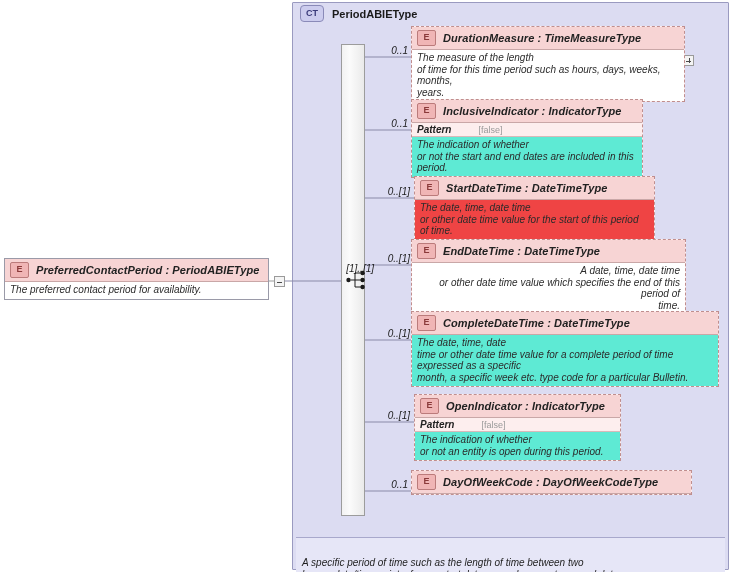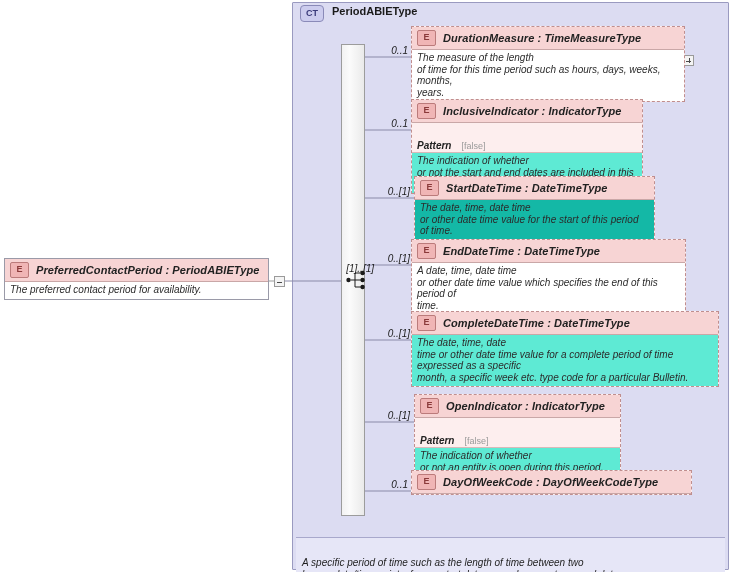--- a/index.html
+++ b/index.html
@@ -31,23 +31,22 @@
     white-space:nowrap;letter-spacing:.1px;font-style:italic;
   }
   .ebox .body{
     background:#5eead4;
     padding:2px 5px 3px 5px;
   }
   .ebox .pattern{
     background:#fdeeee;
     border-bottom:1px solid #d8b9b9;
     padding:1px 5px 1px 5px;
-    display:flex;align-items:baseline;gap:10px;
+    display:flex;align-items:baseline;gap:27px;
     font-size:10px;
-    margin-top:16px;
   }
   .ebox .pattern .pk{font-style:italic;font-weight:bold;color:#222;}
   .ebox .pattern .pv{color:#9a9a9a;font-size:9px;text-align:center;}
   .ebox .doc{
     font-size:10px;font-style:italic;color:#2b2b2b;
     line-height:11.5px;white-space:pre-line;
   }
 
   
   .dashed{border:1px dashed #c08e8e;background:#fdeeee;}
@@ -63,21 +62,21 @@
   
   #complextype{
     position:absolute;left:292px;top:2px;width:437px;height:568px;
     border:1px solid #9a9ac0;
     background:#dcdcf2;
     box-sizing:border-box;
     border-radius:1px;
   }
   #ct-head{
     position:absolute;left:300px;top:5px;
-    display:flex;gap:8px;z-index:4;
+    display:flex;align-items:center;gap:8px;z-index:4;
   }
   #ct-head .badge{
     width:22px;height:15px;line-height:14px;text-align:center;
     font-size:9px;font-weight:bold;color:#3a3a7a;
     background:#ccccee;border:1px solid #8a8ab8;border-radius:4px;
   }
   #ct-head .ttl{font-size:11px;font-weight:bold;color:#1a1a1a;}
 
   
   #ct-foot{
@@ -213,32 +212,32 @@
     <div class="doc">The indication of whether
 or not the start and end dates are included in this period.</div>
   </div>
 </div>
 
 <div class="ebox dashed" style="left:414px;top:176px;width:241px;">
   <div class="hdr">
     <span class="badge">E</span>
     <span class="ttl">StartDateTime : DateTimeType</span>
   </div>
-  <div class="body" style="background:#14b8a6;">
+  <div class="body" style="background:#ef4444;">
     <div class="doc">The date, time, date time
 or other date time value for the start of this period of time.</div>
   </div>
 </div>
 
 <div class="ebox dashed" style="left:411px;top:239px;width:275px;">
   <div class="hdr">
     <span class="badge">E</span>
     <span class="ttl">EndDateTime : DateTimeType</span>
   </div>
-  <div class="body" style="background:#ffffff;">
+  <div class="body" style="background:#ffffff;text-align:right;">
     <div class="doc">A date, time, date time
    or other date time value which specifies the end of this period of
 time.</div>
   </div>
 </div>
 
 <div class="ebox dashed" style="left:411px;top:311px;width:308px;">
   <div class="hdr">
     <span class="badge">E</span>
     <span class="ttl">CompleteDateTime : DateTimeType</span>

